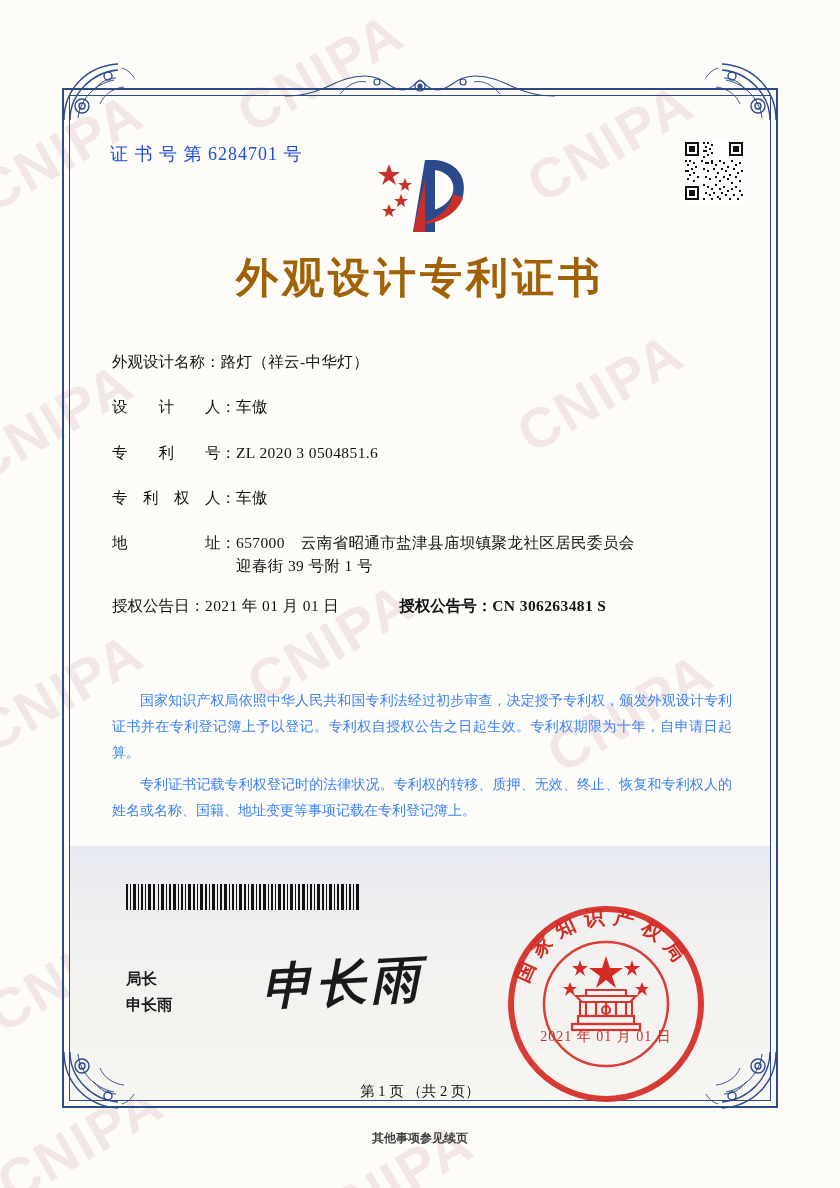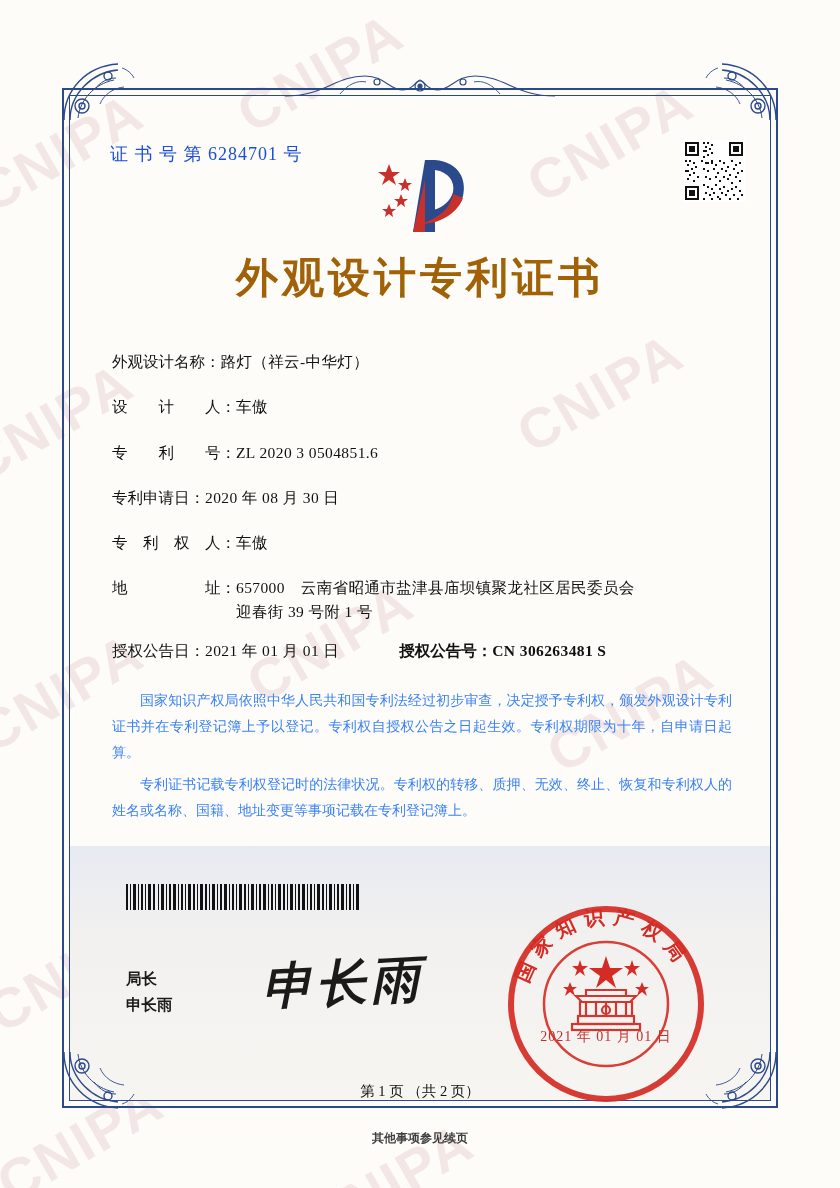--- a/index.html
+++ b/index.html
@@ -480,24 +480,20 @@
     </div>
     <div class="frow">
       <span class="flabel">设　　计　　人：</span>
       <span class="fvalue">车傲</span>
     </div>
     <div class="frow">
       <span class="flabel">专　　利　　号：</span>
       <span class="fvalue">ZL 2020 3 0504851.6</span>
     </div>
     <div class="frow">
-      <span class="flabel">专利申请日：</span>
-      <span class="fvalue">2020 年 08 月 30 日</span>
-    </div>
-    <div class="frow">
       <span class="flabel">专　利　权　人：</span>
       <span class="fvalue">车傲</span>
     </div>
     <div class="frow" style="margin-bottom:16px;">
       <span class="flabel">地　　　　　址：</span>
       <span class="fvalue">
         <span>657000　云南省昭通市盐津县庙坝镇聚龙社区居民委员会</span>
         <span class="sub">迎春街 39 号附 1 号</span>
       </span>
     </div>

